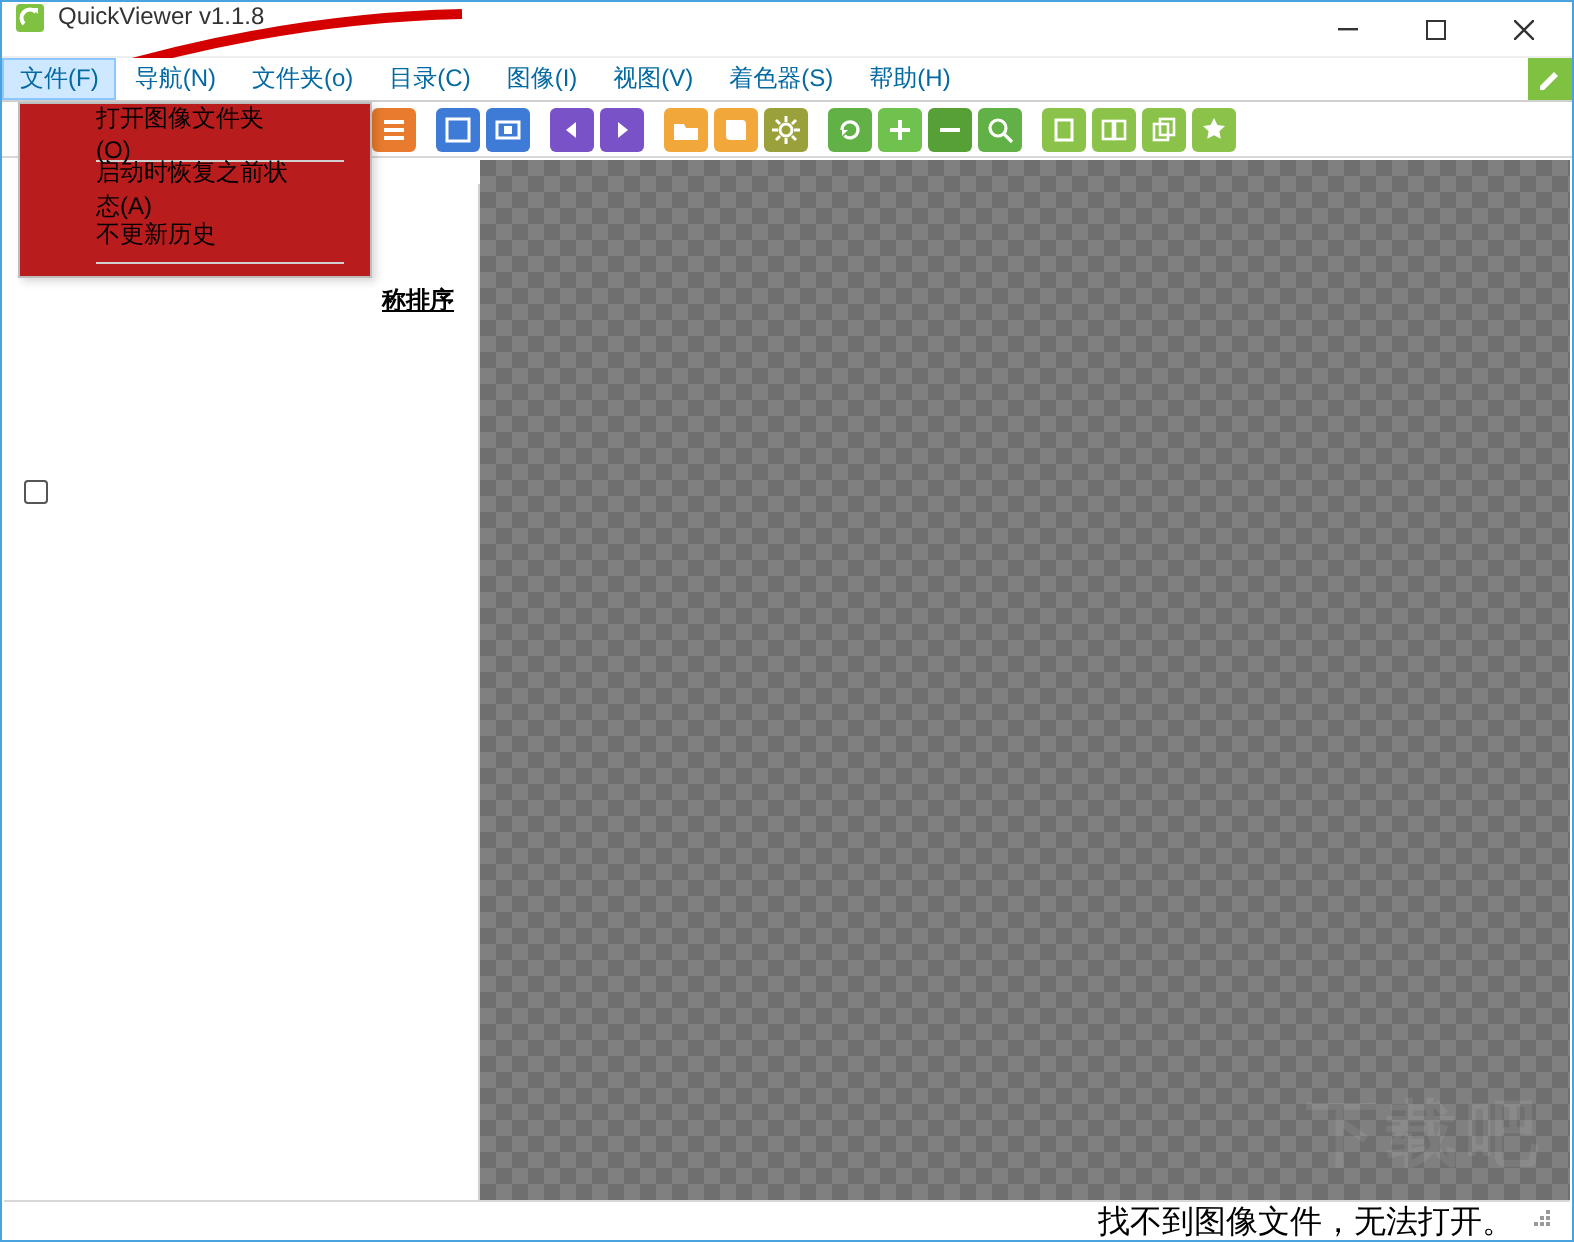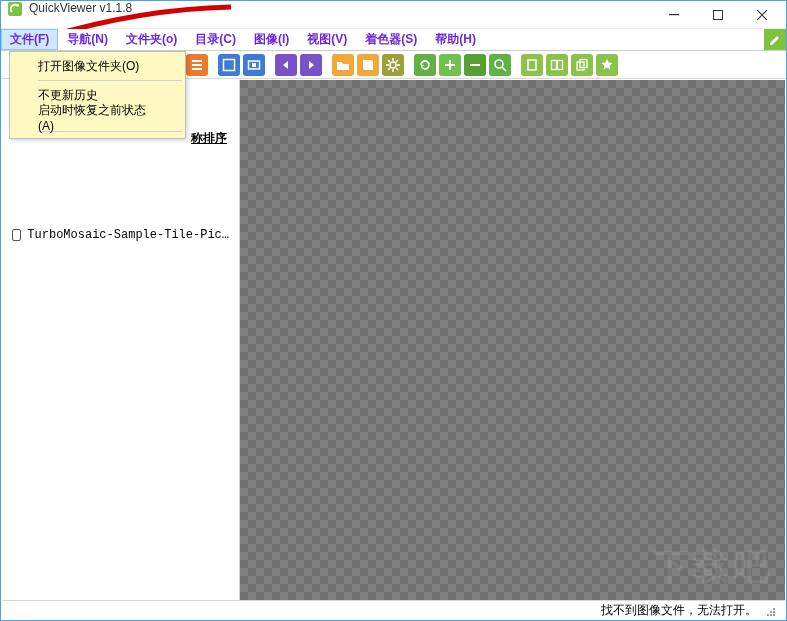--- a/index.html
+++ b/index.html
@@ -12,28 +12,28 @@
   .app-icon { width:16px; height:16px; margin-right:6px; display:inline-flex; }
   .title-text { flex:0 0 auto; color:#333; }
   .title-spacer { flex:1 1 auto; }
   .win-btn { width:44px; height:28px; display:flex; align-items:center; justify-content:center;
              color:#333; }
   
   .arrow { position:absolute; top:0; left:40px; pointer-events:none; }
   
   .menubar { height:22px; display:flex; align-items:stretch; background:#fff;
              border-bottom:1px solid #d0d0d0; position:relative; z-index:5; }
-  .menu-item { padding:0 9px; display:flex; align-items:center; color:#6d28d9; cursor:default;font-weight:bold; }
+  .menu-item { padding:0 9px; display:flex; align-items:center; color:#0369a1; cursor:default; }
   .menu-item.active { background:#cde8ff; border:1px solid #8cc8ff; padding:0 8px; }
   .menubar .corner-btn { margin-left:auto; width:22px; display:flex; align-items:center;
                          justify-content:center; background:#7fc241; color:#fff; }
   
-  .dropdown { position:absolute; top:50px; left:8px; width:177px; background:#fef9c3;
+  .dropdown { position:absolute; top:50px; left:8px; width:177px; background:#b91c1c;
               border:1px solid #bdbdbd; box-shadow:2px 2px 4px rgba(0,0,0,.15); z-index:50;
-              padding:3px 2px; }
+              padding:3px 12px; }
   .dd-item { height:22px; display:flex; align-items:center; padding:0 24px 0 26px;
              position:relative; color:#000; }
   .dd-item .sub { position:absolute; right:8px; }
   .dd-sep { height:1px; background:#d0d0d0; margin:3px 1px 3px 26px; }
   
   .toolbar { height:28px; display:flex; align-items:center; gap:3px; padding:2px 4px;
              background:#fff; border-bottom:1px solid #d8d8d8; }
   .tbtn { width:22px; height:22px; border-radius:3px; display:flex; align-items:center;
           justify-content:center; }
   .tsep { width:4px; }
@@ -44,42 +44,42 @@
   .c-olive  { background:#9aa13b; }
   .c-green  { background:#62b146; }
   .c-gplus  { background:#6fc24d; }
   .c-gmin   { background:#57a036; }
   .c-lime   { background:#8bc34a; }
   .tbtn svg { display:block; }
   
   .content { position:absolute; top:79px; bottom:20px; left:1px; right:1px;
              display:flex; }
   .sidebar { width:238px; background:#fff; border-right:1px solid #d0d0d0;
-             display:flex; flex-direction:column; }
+             display:flex; flex-direction:column;margin-top:12px; }
   .sort-label { padding:6px 6px 4px 0; text-align:right; font-weight:bold;
                 text-decoration:underline; color:#000; margin-right:6px;
                 margin-left:auto; }
   .file-row { display:flex; align-items:center; gap:6px; padding:1px 10px;
               font-family:"Courier New",monospace; font-size:12px; color:#000;
               white-space:nowrap; overflow:hidden; }
   .file-row .cb { width:12px; height:12px; border:1px solid #555; border-radius:2px; }
   .canvas { flex:1 1 auto; position:relative;
             background-color:#6f6f6f;
             background-image:
               linear-gradient(45deg,#808080 25%,transparent 25%,transparent 75%,#808080 75%),
               linear-gradient(45deg,#808080 25%,transparent 25%,transparent 75%,#808080 75%);
             background-size:16px 16px;
             background-position:0 0,8px 8px; }
   .watermark { position:absolute; right:12px; bottom:8px; color:rgba(255,255,255,.08);
                font-size:36px; font-weight:bold; letter-spacing:4px; }
   
   .statusbar { position:absolute; bottom:0; left:1px; right:1px; height:20px;
                background:#fff; border-top:1px solid #d8d8d8; display:flex;
-               align-items:center; justify-content:flex-end; padding:0 8px;
-               color:#000; font-size:12px; }
+               justify-content:flex-end; padding:0 8px;
+               color:#000; font-size:16px; }
   .grip { width:14px; height:14px; margin-left:6px; }
 </style>
 </head>
 <body>
 
 <svg class="arrow" width="220" height="50">
   <defs>
     <marker id="ah" markerWidth="12" markerHeight="10" refX="2" refY="5" orient="auto">
       <path d="M12 0 L0 5 L12 10 Z" fill="#d40000"></path>
     </marker>
@@ -233,33 +233,32 @@
   <div class="tbtn c-lime">
       <svg width="14" height="14">
         <path d="M7 1l1.7 3.5 3.8.5-2.8 2.6.7 3.8L7 9.6 3.6 11.4l.7-3.8L1.5 5l3.8-.5z" fill="#fff"></path>
       </svg>
     </div>
 </div>
 
 <div class="dropdown">
   <div class="dd-item">打开图像文件夹(O)</div>
   <div class="dd-sep"></div>
+  <div class="dd-item">启动时恢复之前状态(A)</div>
   <div class="dd-item">不更新历史</div>
-  <div class="dd-item">启动时恢复之前状态(A)</div>
   <div class="dd-sep"></div>
 </div>
 
 <div class="content">
   <div class="sidebar">
     <div style="height:44px"></div>
     <div class="sort-label">称排序</div>
     <div style="height:76px"></div>
     <div class="file-row">
       <span class="cb"></span>
-      <span>TurboMosaic-Sample-Tile-Pic…</span>
     </div>
   </div>
   <div class="canvas">
     <div class="watermark">下载吧</div>
   </div>
 </div>
 
 <div class="statusbar">
   <span>找不到图像文件，无法打开。</span>
   <svg class="grip" viewBox="0 0 14 14">

